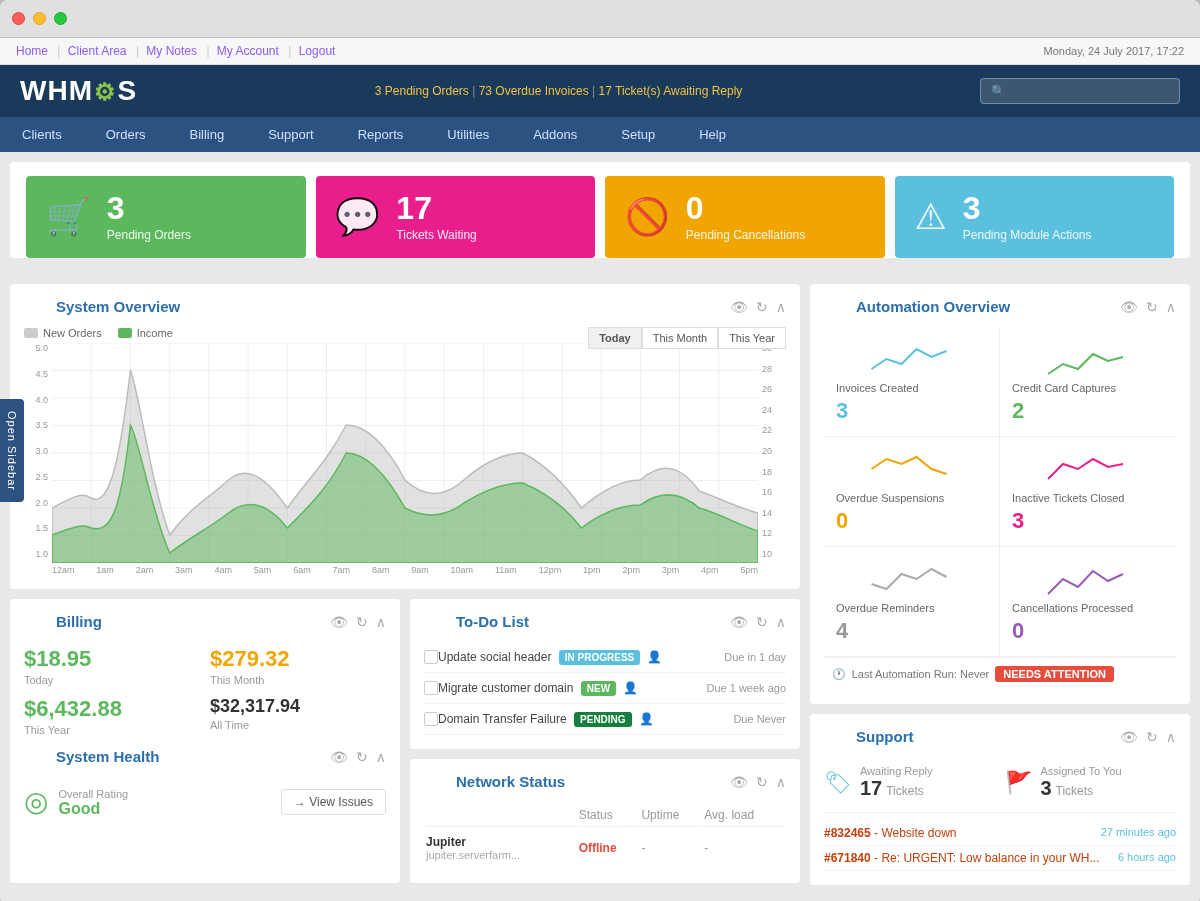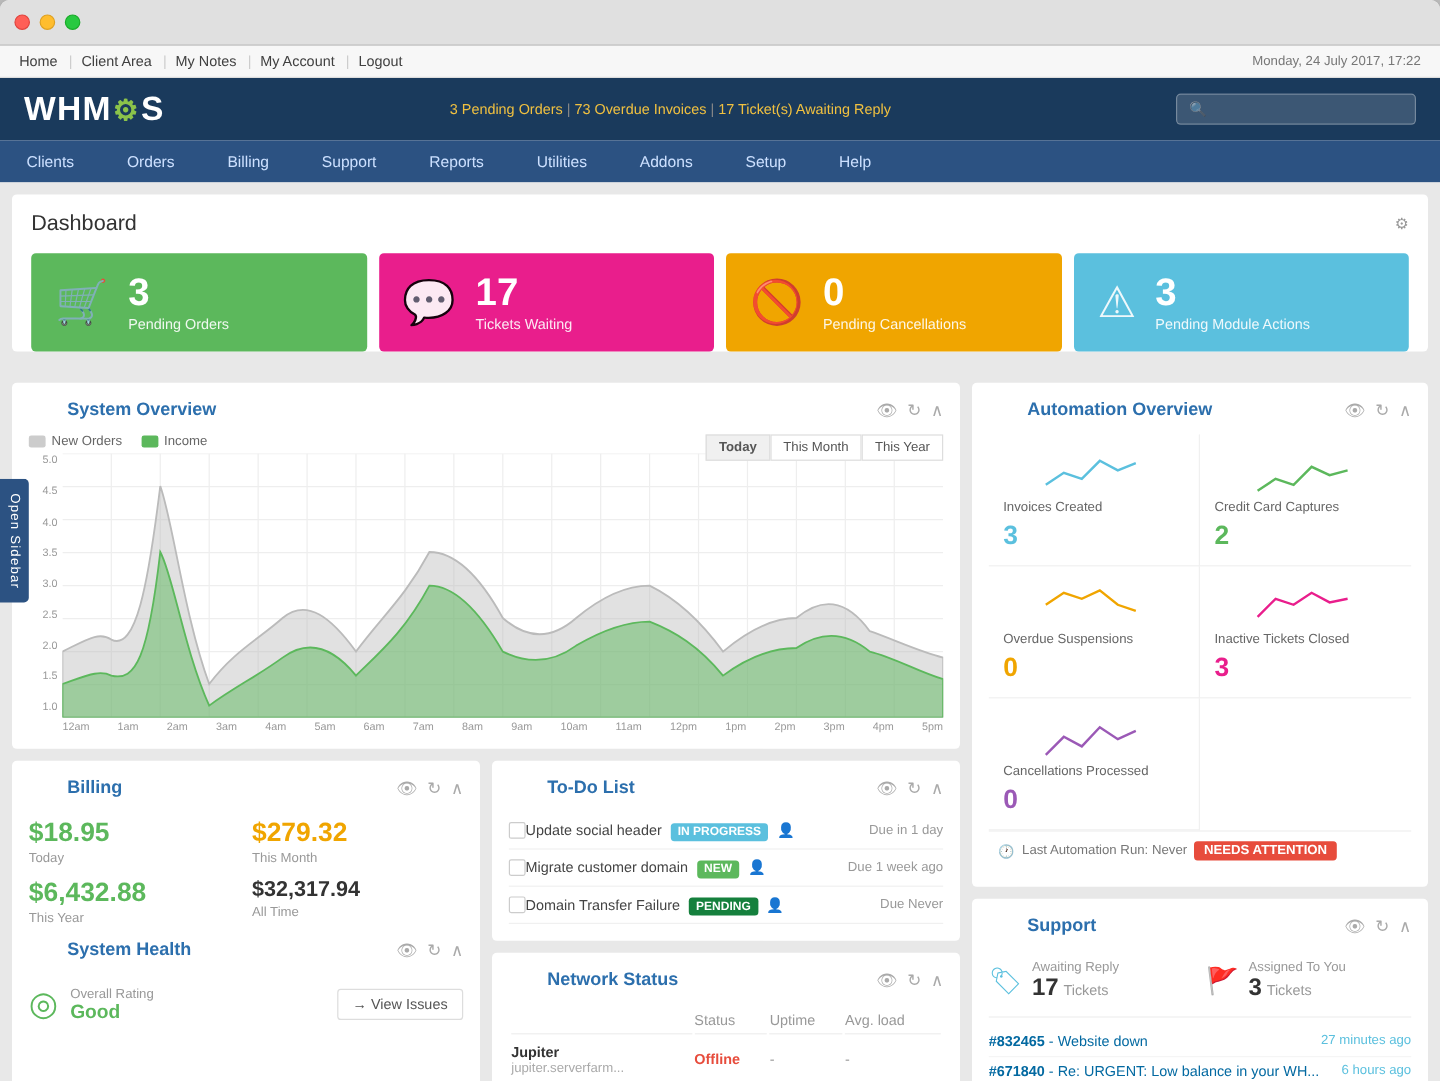--- a/index.html
+++ b/index.html
@@ -8,21 +8,21 @@
     
     .window { width: 1200px; margin: 0 auto; background: #f0f0f0; border-radius: 8px; overflow: hidden; box-shadow: 0 4px 20px rgba(0,0,0,0.4); }
     .titlebar { background: #e0e0e0; height: 38px; display: flex; align-items: center; padding: 0 12px; gap: 8px; border-bottom: 1px solid #c0c0c0; position: relative; }
     .titlebar-btn { width: 13px; height: 13px; border-radius: 50%; display: inline-block; }
     .btn-red { background: #ff5f57; border: 1px solid #e0443e; }
     .btn-yellow { background: #ffbd2e; border: 1px solid #dea123; }
     .btn-green { background: #28c940; border: 1px solid #1aab29; }
 
     
     .topbar { background: #f7f7f7; border-bottom: 1px solid #ddd; padding: 6px 16px; display: flex; align-items: center; justify-content: space-between; font-size: 12px; }
-    .topbar-left a { color: #404040; text-decoration: none; margin-right: 4px; }
+    .topbar-left a { color: #8b5cf6; text-decoration: none; margin-right: 4px; }
     .topbar-left span { color: #ccc; margin-right: 4px; }
     .topbar-right { color: #777; font-size: 11px; margin-left: 24px; }
 
     
     .header { background: #1a3a5c; padding: 10px 20px; display: flex; align-items: center; justify-content: space-between; }
     .logo { display: flex; align-items: center; }
     .logo-text { color: white; font-size: 28px; font-weight: bold; letter-spacing: 1px; }
     .logo-gear { color: #8bc34a; font-size: 24px; margin: 0 1px; }
     .header-alerts { color: #fff; font-size: 12px; text-align: center; flex: 1; }
     .header-alerts span { color: #ffcc00; }
@@ -115,21 +115,21 @@
 
     
     .support-top { display: grid; grid-template-columns: 1fr 1fr; gap: 10px; padding: 8px 0 12px; border-bottom: 1px solid #eee; }
     .support-stat { display: flex; align-items: center; gap: 8px; }
     .support-icon { font-size: 22px; }
     .support-icon.teal { color: #5bc0de; }
     .support-icon.red { color: #e74c3c; }
     .support-count { font-size: 20px; font-weight: bold; color: #333; }
     .ticket-list { padding-top: 8px; }
     .ticket-item { display: flex; justify-content: space-between; padding: 5px 0; border-bottom: 1px solid #f5f5f5; font-size: 12px; }
-    .ticket-link { color: #0369a1; text-align: right; }
+    .ticket-link { color: #c2410c; text-align: right; }
     .ticket-time { color: #5bc0de; font-size: 11px; white-space: nowrap; margin-left: 8px; }
 
     
     .health-row { display: flex; align-items: center; gap: 10px; padding-top: 8px; }
     .health-val { font-size: 16px; font-weight: bold; color: #5cb85c; }
     .view-issues-btn { border: 1px solid #ddd; background: white; padding: 5px 12px; border-radius: 3px; font-size: 12px; color: #555; cursor: pointer; display: flex; align-items: center; gap: 5px; margin-left: auto; }
 
     .divider { color: #ddd; margin: 0 2px; }
   </style>
 </head>
@@ -180,24 +180,20 @@
     <a href="#">Reports</a>
     <a href="#">Utilities</a>
     <a href="#">Addons</a>
     <a href="#">Setup</a>
     <a href="#">Help</a>
   </div>
 
   <div class="content">
 
     <div style="background:white; border-radius:4px; padding:14px 16px 0; margin-bottom:0;">
-      <div class="dashboard-header">
-        <span class="dashboard-title">Dashboard</span>
-        <span class="icon-gear">⚙</span>
-      </div>
 
       <div class="stat-cards">
         <div class="stat-card green">
           <span class="stat-icon">🛒</span>
           <div>
             <div class="stat-num">3</div>
             <div class="stat-label">Pending Orders</div>
           </div>
         </div>
         <div class="stat-card pink">
@@ -320,20 +316,33 @@
                     <span>9am</span>
                     <span>10am</span>
                     <span>11am</span>
                     <span>12pm</span>
                     <span>1pm</span>
                     <span>2pm</span>
                     <span>3pm</span>
                     <span>4pm</span>
                     <span>5pm</span>
                 </div>
+              </div>
+              <div style="display:flex;flex-direction:column;justify-content:space-between;font-size:9px;color:#999;padding-left:4px;padding-bottom:16px;width:28px;min-width:28px;">
+                <span>30</span>
+                  <span>28</span>
+                  <span>26</span>
+                  <span>24</span>
+                  <span>22</span>
+                  <span>20</span>
+                  <span>18</span>
+                  <span>16</span>
+                  <span>14</span>
+                  <span>12</span>
+                  <span>10</span>
               </div>
             </div>
           </div>
         </div>
 
         <div class="bottom-grid">
 
           <div class="section">
             <div class="section-header">
               <span class="section-title">Billing</span>
@@ -499,20 +508,27 @@
             </div>
 
             <div class="auto-item">
               <svg class="sparkline" viewBox="0 0 80 40">
                 <polyline points="0,30 15,15 30,20 45,10 60,18 75,15" fill="none" stroke="#e91e8c" stroke-width="2"></polyline>
               </svg>
               <div class="auto-label">Inactive Tickets Closed</div>
               <div class="auto-num pink">3</div>
             </div>
 
+            <div class="auto-item">
+              <svg class="sparkline" viewBox="0 0 80 40">
+                <polyline points="0,25 15,30 30,15 45,20 60,10 75,18" fill="none" stroke="#aaa" stroke-width="2"></polyline>
+              </svg>
+              <div class="auto-label">Overdue Reminders</div>
+              <div class="auto-num gray">4</div>
+            </div>
 
             <div class="auto-item">
               <svg class="sparkline" viewBox="0 0 80 40">
                 <polyline points="0,35 15,20 30,28 45,12 60,22 75,15" fill="none" stroke="#9b59b6" stroke-width="2"></polyline>
               </svg>
               <div class="auto-label">Cancellations Processed</div>
               <div class="auto-num purple">0</div>
             </div>
 
           </div>

